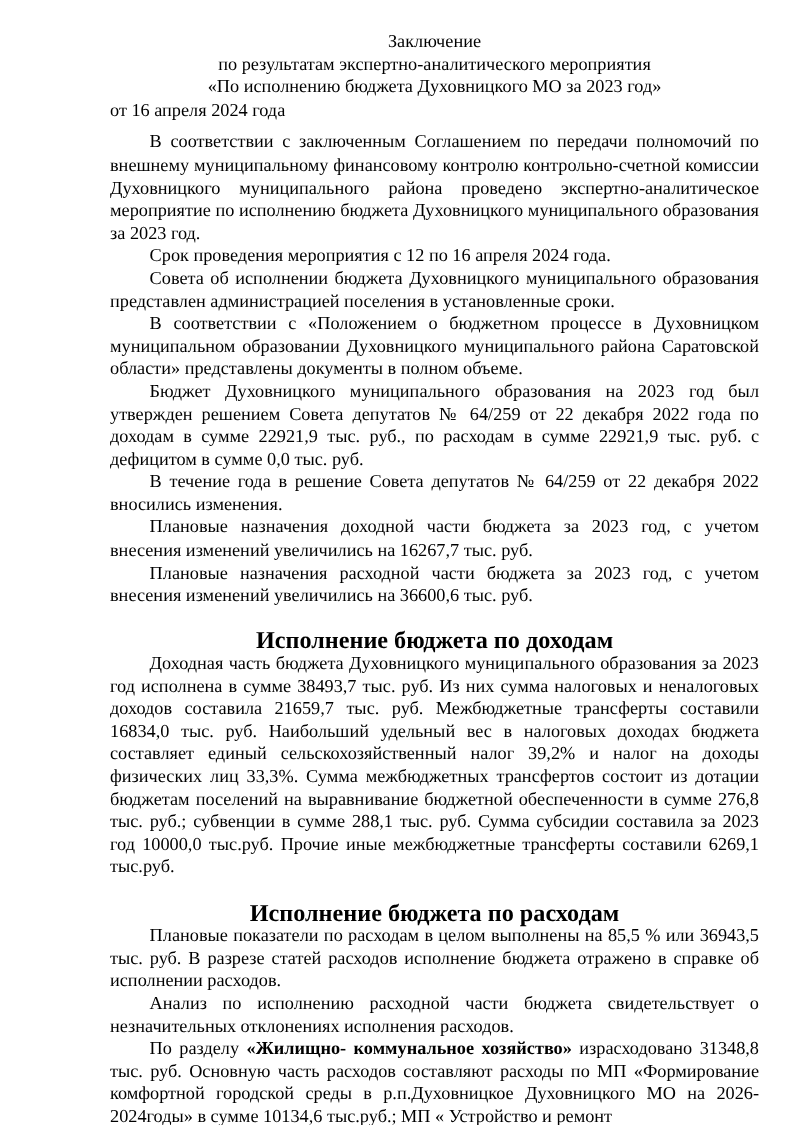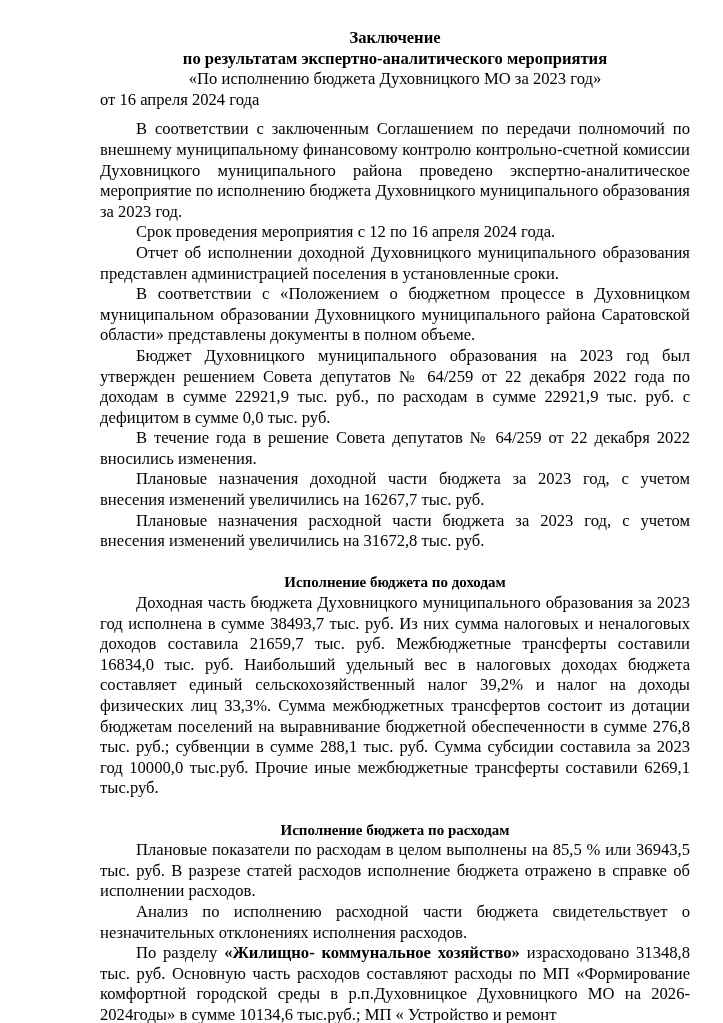--- a/index.html
+++ b/index.html
@@ -17,34 +17,34 @@
     font-family: "Liberation Serif", "DejaVu Serif", serif;
     font-size: 16.6px;
     line-height: 20.6px;
     padding: 28px 33px 20px 100px;
     overflow: hidden;
   }
   .title-block {
     text-align: center;
   }
   .title-bold {
-    font-weight: bold;
+    font-weight: normal;
     text-align: center;
   }
   .date-line {
     text-align: left;
     margin: 0 0 9px 0;
   }
   .page p {
     margin: 0;
     text-align: justify;
     text-indent: 36px;
   }
   .section-heading {
-    font-size: 15px;
+    font-size: 22px;
     line-height: 20.6px;
     font-weight: bold;
     text-align: center;
     margin: 20.6px 0 0 0;
   }
 </style>
 </head>
 <body>
 
 <div class="page">
@@ -52,26 +52,26 @@
   <div class="title-block">
     <div class="title-bold">Заключение</div>
     <div class="title-bold">по результатам экспертно-аналитического мероприятия</div>
     <div>«По исполнению бюджета Духовницкого МО за 2023 год»</div>
   </div>
 
   <div class="date-line">от 16 апреля 2024 года</div>
 
   <p>В соответствии с заключенным Соглашением по передачи полномочий по внешнему муниципальному финансовому контролю контрольно-счетной комиссии Духовницкого муниципального района проведено экспертно-аналитическое мероприятие по исполнению бюджета Духовницкого муниципального образования за 2023 год.</p>
   <p>Срок проведения мероприятия с  12 по 16 апреля 2024 года.</p>
-  <p>Отчет об исполнении доходной Духовницкого муниципального образования представлен администрацией поселения в установленные сроки.</p>
+  <p>Совета об исполнении бюджета Духовницкого муниципального образования представлен администрацией поселения в установленные сроки.</p>
   <p>В соответствии с  «Положением о бюджетном процессе в  Духовницком муниципальном образовании Духовницкого муниципального района Саратовской области» представлены  документы в полном объеме.</p>
   <p>Бюджет Духовницкого муниципального образования на 2023  год был утвержден решением Совета депутатов  № 64/259 от 22 декабря 2022 года по доходам в сумме 22921,9  тыс. руб., по расходам в сумме 22921,9  тыс. руб. с дефицитом в сумме 0,0 тыс. руб.</p>
   <p>В течение года в решение Совета депутатов  №  64/259 от 22 декабря 2022 вносились изменения.</p>
   <p>Плановые назначения доходной части бюджета за 2023 год, с учетом внесения изменений  увеличились на 16267,7 тыс. руб.</p>
-  <p>Плановые назначения  расходной части бюджета за 2023  год, с учетом внесения изменений  увеличились на 31672,8  тыс. руб.</p>
+  <p>Плановые назначения  расходной части бюджета за 2023  год, с учетом внесения изменений  увеличились на 36600,6  тыс. руб.</p>
 
   <div class="section-heading">Исполнение бюджета по доходам</div>
 
   <p>Доходная часть бюджета  Духовницкого муниципального образования за 2023 год исполнена в сумме 38493,7 тыс. руб. Из них сумма налоговых и неналоговых доходов составила 21659,7 тыс. руб. Межбюджетные трансферты составили 16834,0 тыс. руб. Наибольший удельный вес в  налоговых доходах бюджета составляет единый сельскохозяйственный  налог 39,2% и налог на доходы физических лиц 33,3%. Сумма межбюджетных трансфертов состоит из дотации бюджетам поселений на выравнивание бюджетной обеспеченности в сумме 276,8 тыс. руб.; субвенции  в  сумме 288,1 тыс. руб. Сумма субсидии составила за 2023 год 10000,0 тыс.руб. Прочие иные межбюджетные трансферты составили 6269,1 тыс.руб.</p>
 
   <div class="section-heading">Исполнение бюджета по расходам</div>
 
   <p>Плановые показатели по расходам в целом выполнены на  85,5  % или 36943,5  тыс. руб. В разрезе  статей расходов исполнение бюджета отражено в справке об исполнении расходов.</p>
   <p>Анализ по исполнению расходной части бюджета свидетельствует о незначительных отклонениях исполнения расходов.</p>
 

